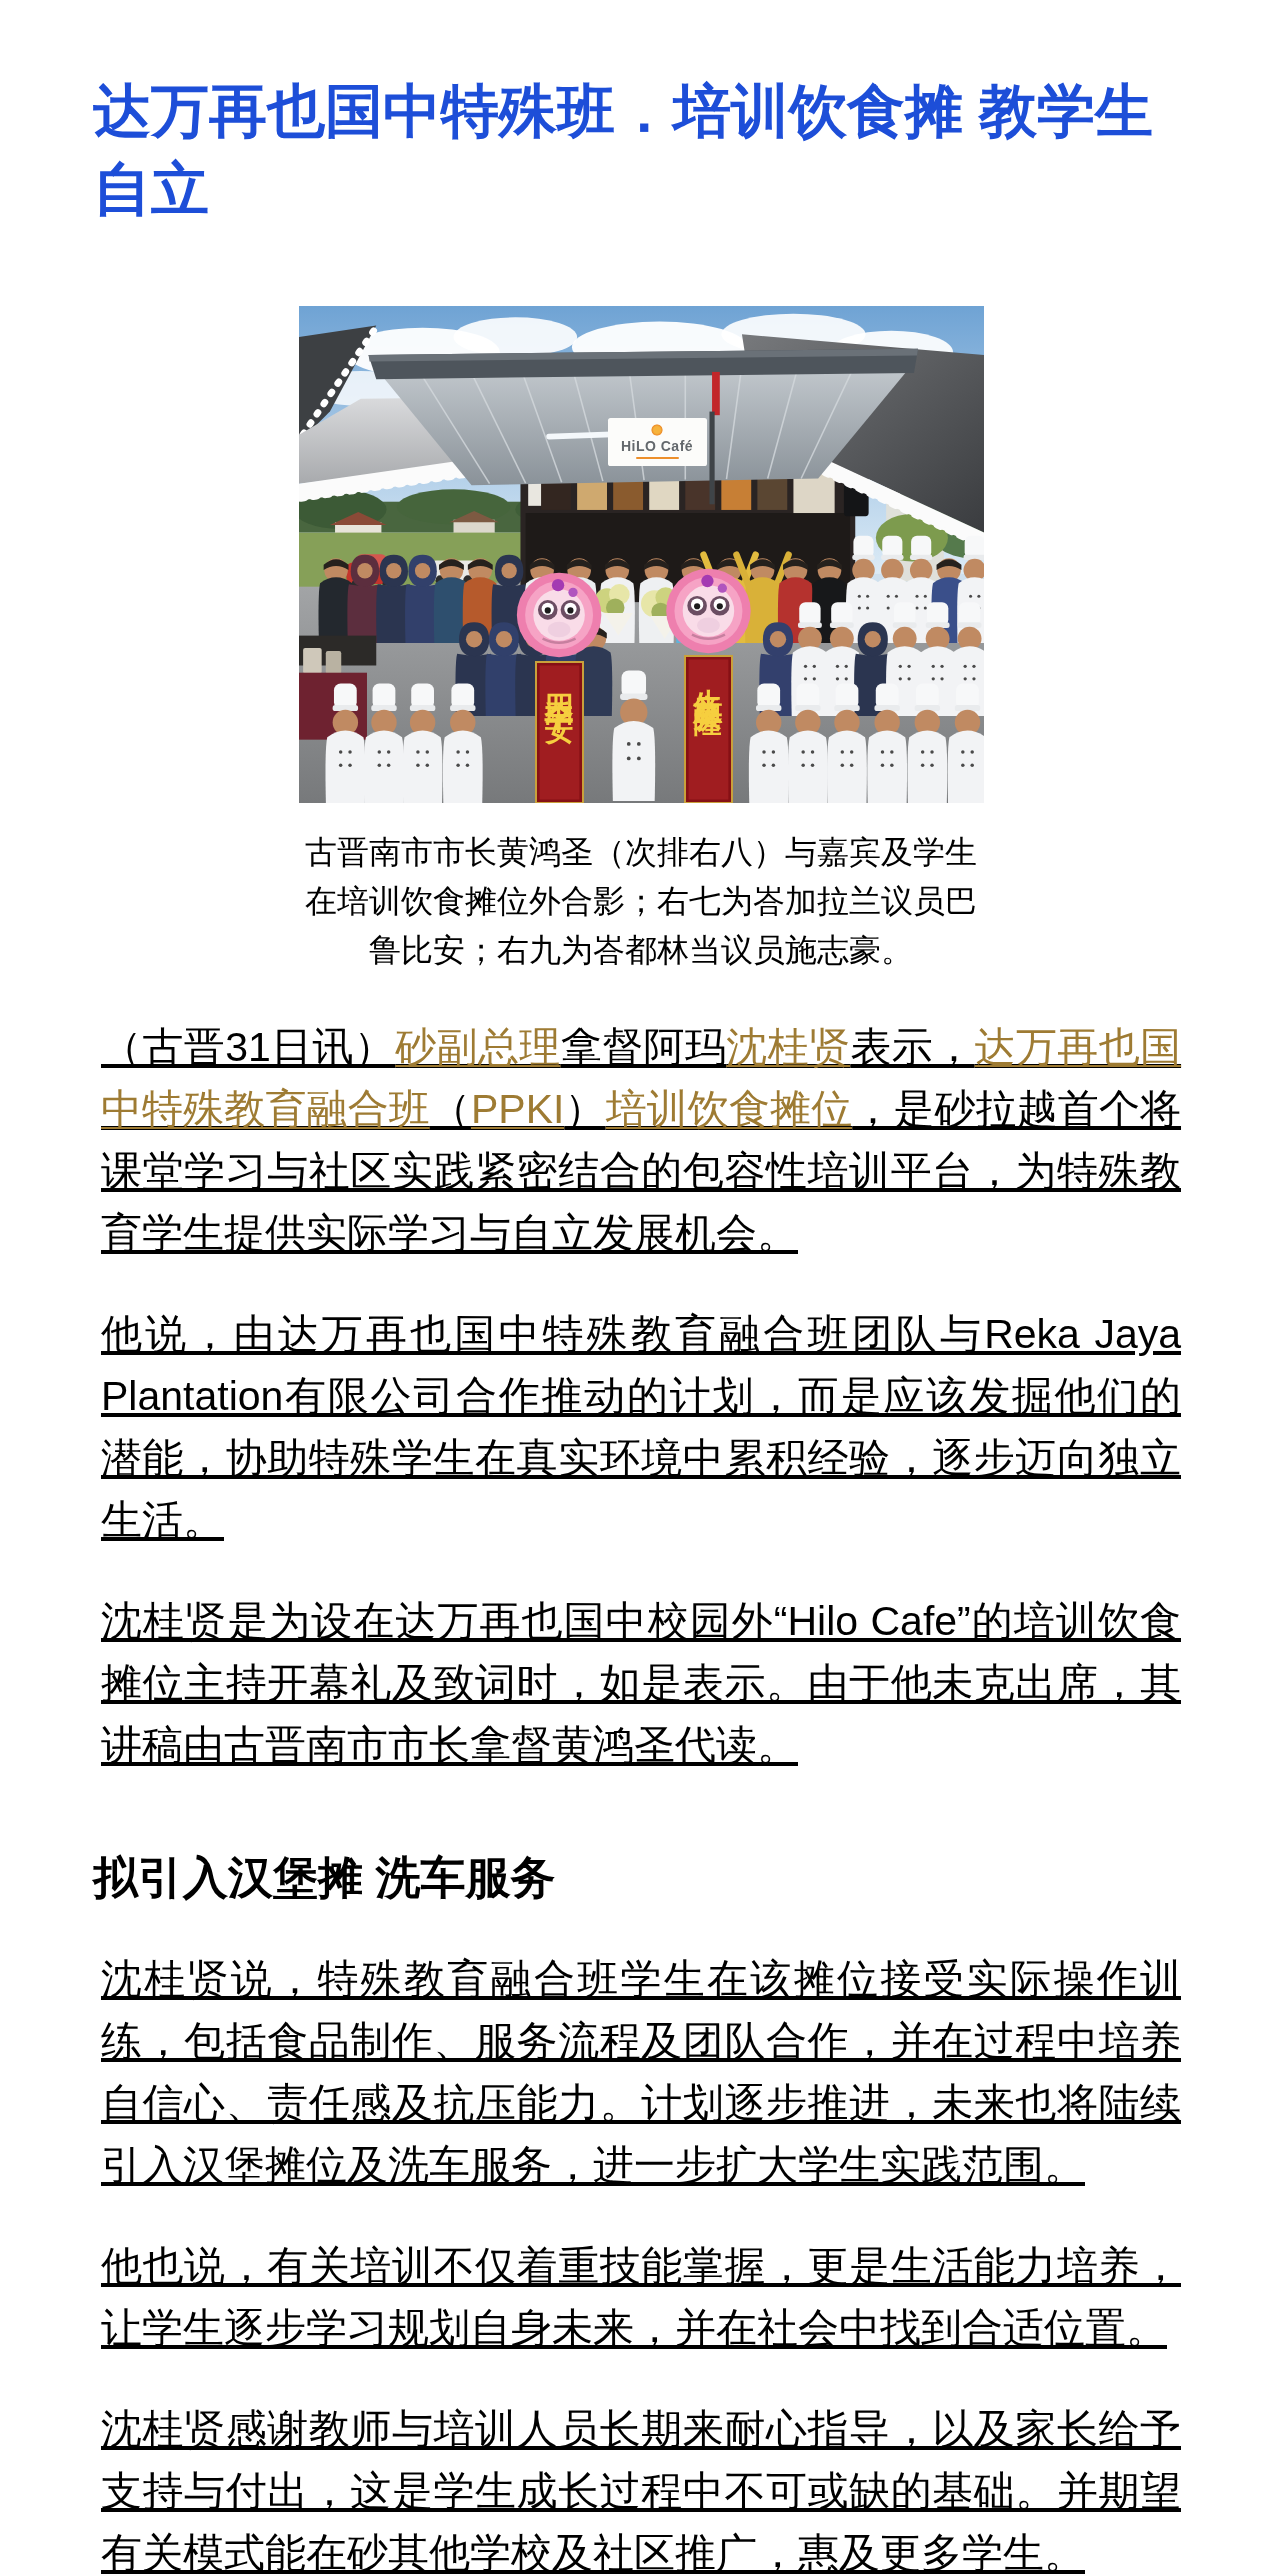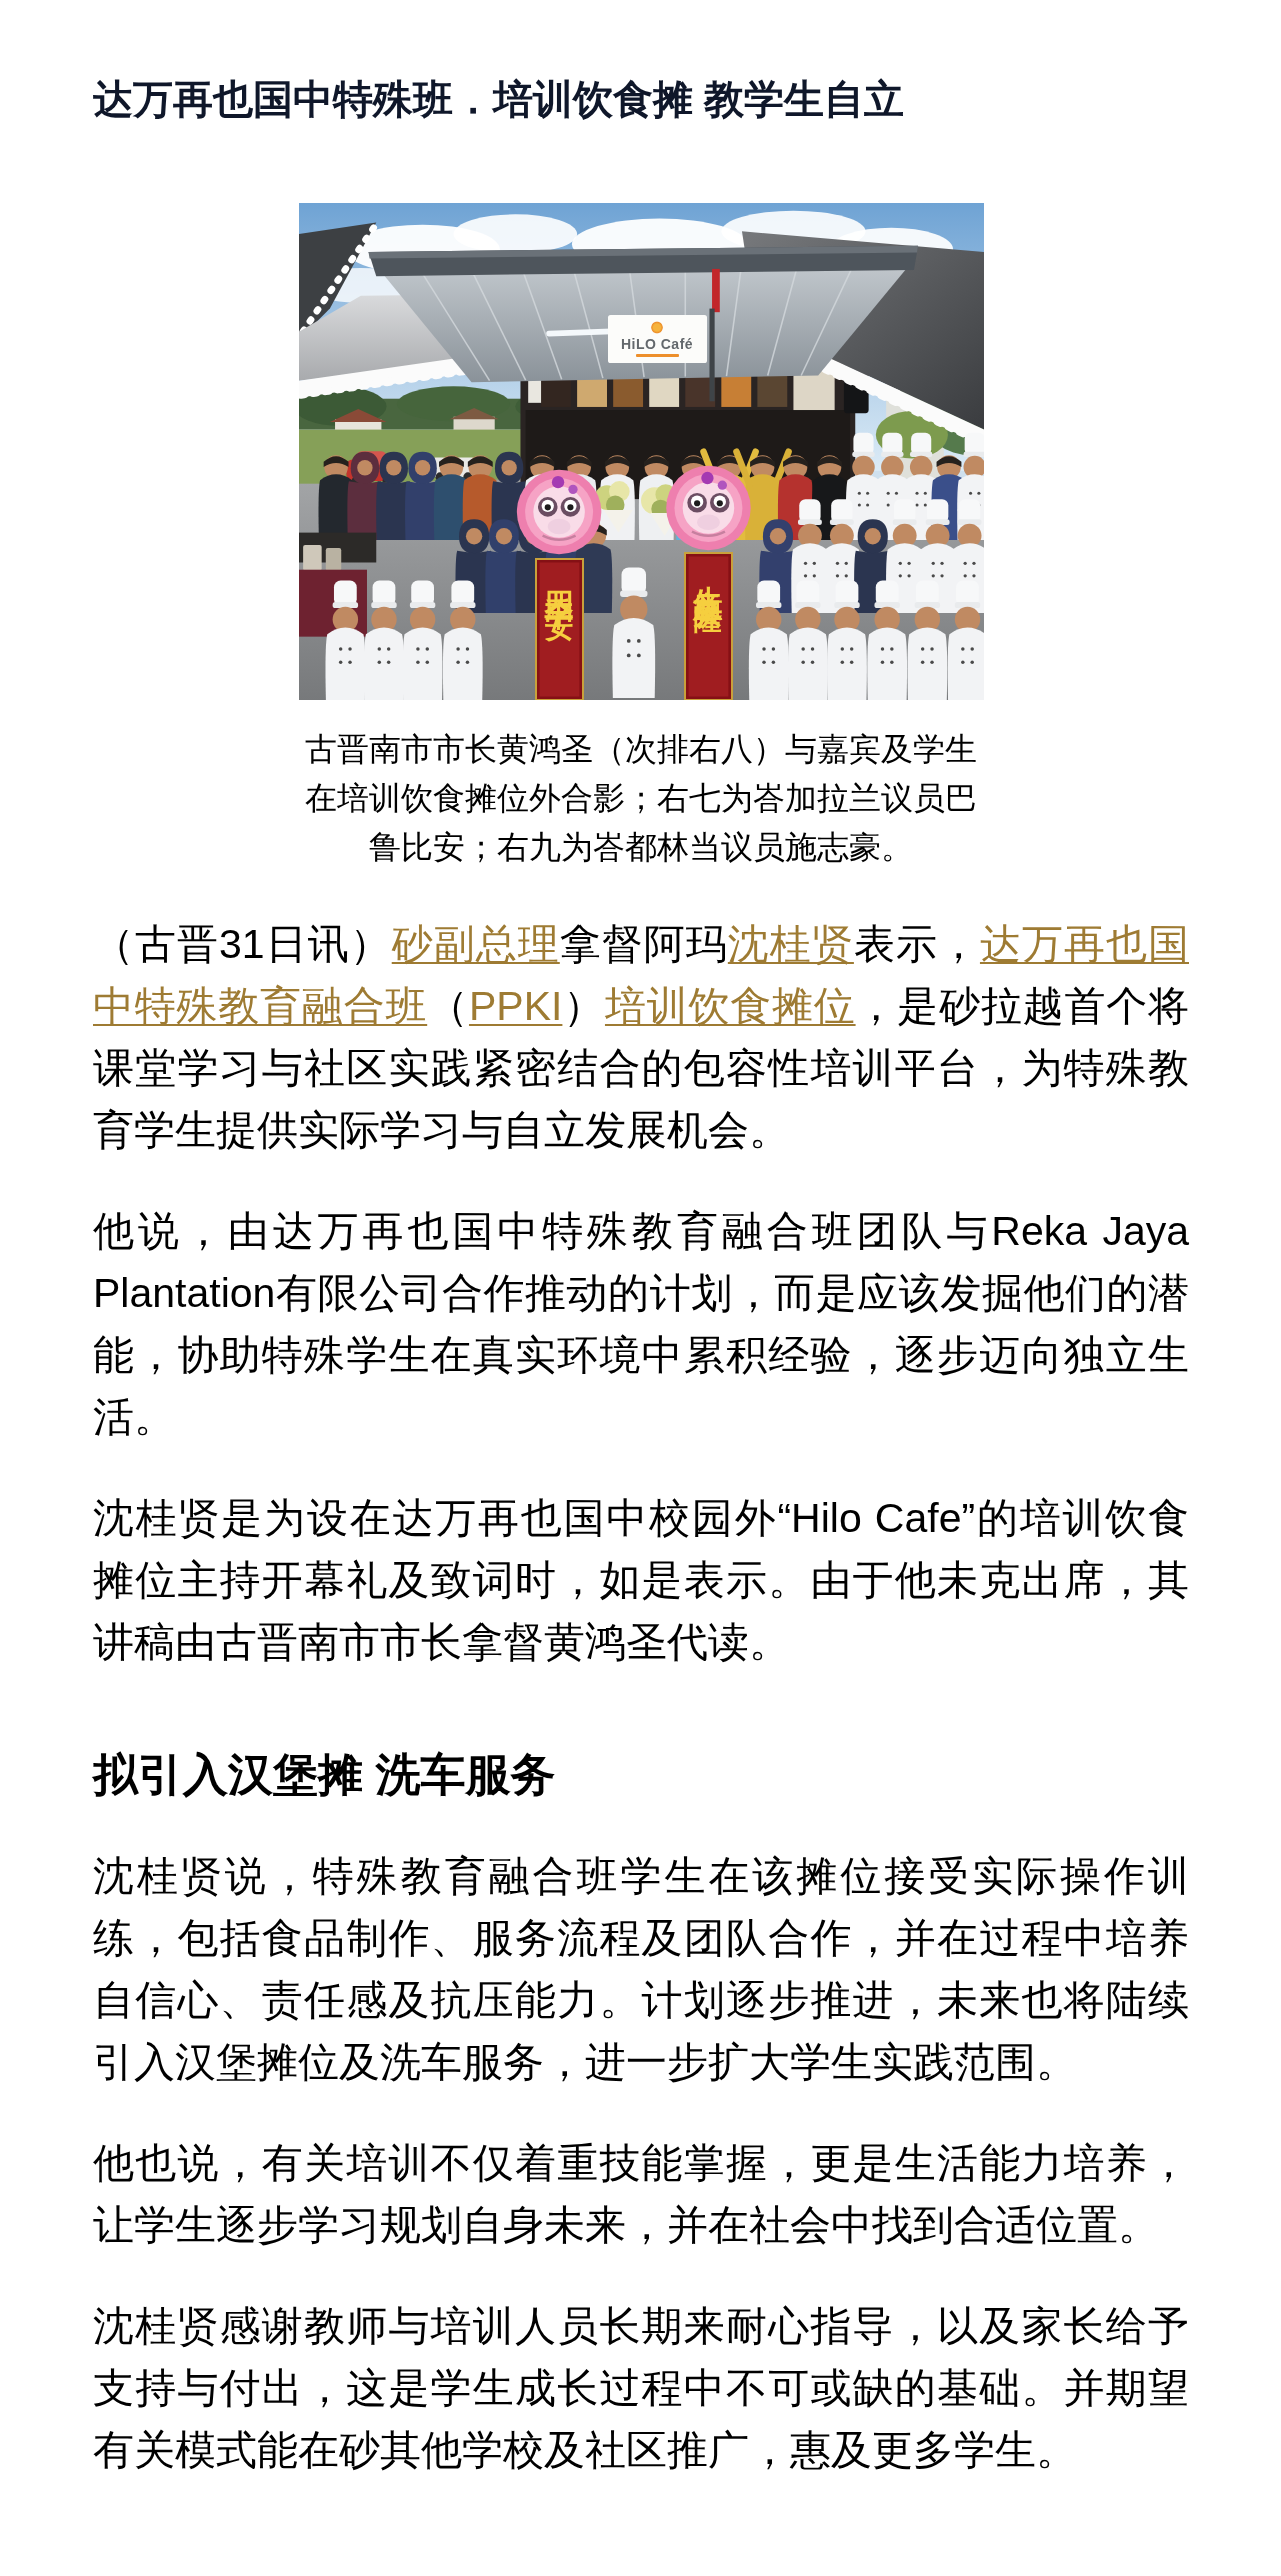--- a/index.html
+++ b/index.html
@@ -1,35 +1,35 @@
 <!DOCTYPE html>
 <html lang="zh" style="font-size:8.2px"><head>
 <meta charset="utf-8">
 <style>
   html,body{margin:0;padding:0;background:#ffffff;}
   body{width:1282px;font-family:"Liberation Sans","DejaVu Sans",sans-serif;color:#000;}
   .page{box-sizing:border-box;min-height:3385px;padding:72px 93px 20.6px;}
-  h1.title{font-size:40px;line-height:1.35;font-weight:700;margin:0;color:#0f172a;}
+  h1.title{font-size:58px;line-height:1.35;font-weight:700;margin:0;color:#1d4ed8;}
   .figure{margin:77px auto 0;width:685px;}
   .photo{position:relative;width:685px;height:497px;overflow:hidden;background:#cfe0ee;}
   .photo svg{display:block;width:685px;height:497px;}
   .hilo-sign{position:absolute;left:309px;top:112px;width:99px;height:48px;background:#fcfcfa;
     border-radius:2.6px;display:flex;flex-direction:column;align-items:center;justify-content:center;gap:2.1px;}
   .sun-logo{width:12.4px;height:12.4px;border-radius:50%;
     background:radial-gradient(circle at 50% 50%, #f6b33c 0 40%, #ed8f2b 60%, rgba(237,143,43,0) 72%);}
   .sign-text{font-size:14px;font-weight:700;color:#63686c;letter-spacing:0.5px;}
   .sign-underline{width:43px;height:2.6px;background:#ed8f2b;border-radius:1px;}
   .banner{position:absolute;box-sizing:border-box;width:49px;background:#a01d20;
     border:2.6px solid #c9a13b;box-shadow:inset 0 0 0 2.6px #851015;color:#f6cf3f;
     writing-mode:vertical-rl;text-orientation:upright;font-size:29px;font-weight:700;
     letter-spacing:6.2px;padding-top:8.2px;text-align:left;line-height:44px;}
   .banner-left{left:236px;top:355px;height:143px;}
   .banner-right{left:385px;top:349px;height:149px;}
   .caption{margin:25px auto 41px;max-width:701px;font-size:32px;line-height:49px;text-align:center;color:#000;}
-  p.para{font-size:41px;line-height:62px;margin:0 0 39px;text-align:justify;color:#000;}
+  p.para{font-size:41px;line-height:62px;margin:0 8px 39px;text-align:justify;color:#000;text-decoration:underline;}
   h2.subhead{font-size:45px;line-height:59px;margin:72px 0 41px;font-weight:700;color:#000;}
   a.link{color:#9e7b33;text-decoration:underline;text-underline-offset:4.1px;text-decoration-thickness:2.1px;cursor:pointer;}
 </style>
 </head>
 <body>
 
 <div class="page">
 
   <h1 class="title">达万再也国中特殊班．培训饮食摊 教学生自立</h1>
 

